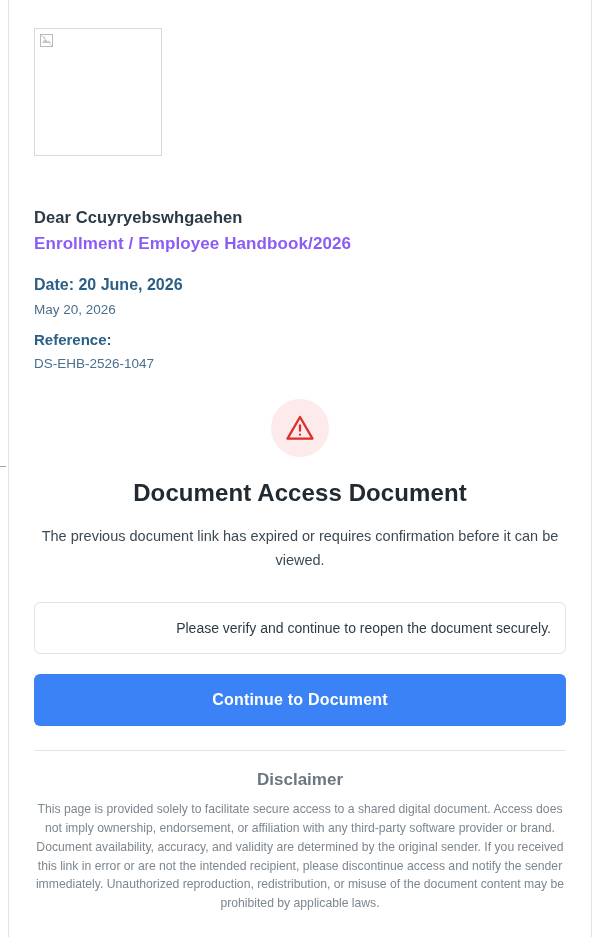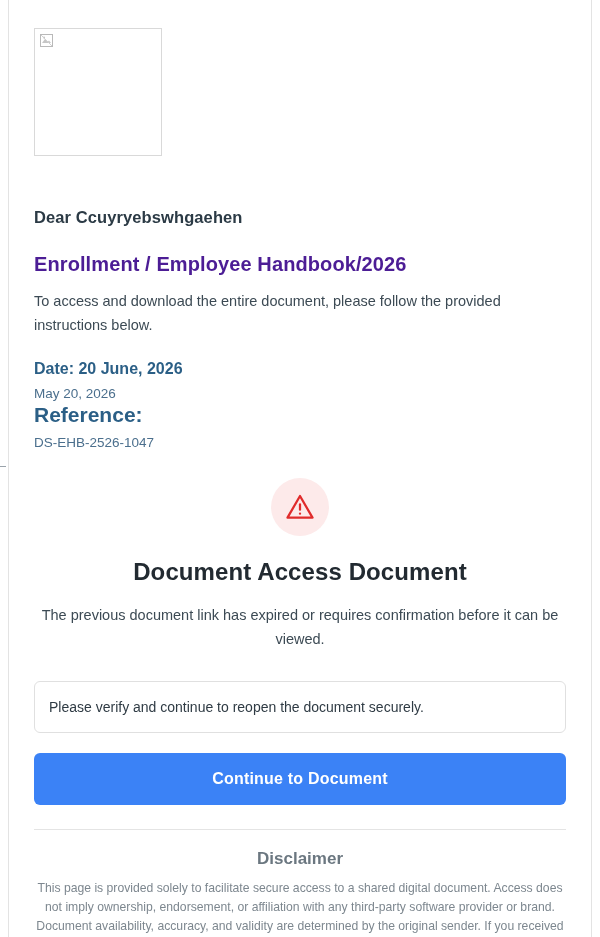--- a/index.html
+++ b/index.html
@@ -59,24 +59,24 @@
   .logo-box .broken svg { display: block; }
 
   .greeting {
     margin-top: 52px;
     font-size: 16.5px;
     font-weight: bold;
     color: #2b3a45;
     letter-spacing: 0.1px;
   }
   .doc-title {
-    margin-top: 26px;
-    font-size: 20px;
-    font-weight: bold;
-    color: #4c1d95;
+    margin-top: 7px;
+    font-size: 17px;
+    font-weight: bold;
+    color: #8b5cf6;
     letter-spacing: 0.1px;
   }
   .intro {
     margin-top: 14px;
     font-size: 14.5px;
     line-height: 1.65;
     color: #3c4a54;
     max-width: 505px;
   }
   .date-line {
@@ -84,22 +84,22 @@
     font-size: 16px;
     font-weight: bold;
     color: #2b5f86;
   }
   .date-value {
     margin-top: 8px;
     font-size: 13.5px;
     color: #4b6f8d;
   }
   .ref-label {
-    margin-top: 2px;
-    font-size: 21px;
+    margin-top: 14px;
+    font-size: 15px;
     font-weight: bold;
     color: #2b5f86;
   }
   .ref-value {
     margin-top: 8px;
     font-size: 13.5px;
     color: #4b6f8d;
   }
 
   
@@ -147,21 +147,21 @@
   }
 
   .notice-box {
     margin-top: 29px;
     border: 1px solid #e0e0e0;
     border-radius: 6px;
     padding: 17px 14px;
     font-size: 14px;
     color: #2f3b44;
     background: #ffffff;
-    text-align: left;
+    text-align: right;
   }
 
   .cta {
     display: block;
     width: 100%;
     margin-top: 20px;
     border: none;
     border-radius: 6px;
     background: #3b82f6;
     color: #ffffff;
@@ -211,21 +211,20 @@
           <rect x="0.5" y="0.5" width="12" height="12" fill="#ffffff" stroke="#b9b9b9"></rect>
           <path d="M2 9 L5 5 L7.5 8 L9 6.5 L11 9 Z" fill="#c6c6c6"></path>
           <circle cx="4" cy="3.5" r="1.1" fill="#c6c6c6"></circle>
           <path d="M1 1 L12 12" stroke="#d0d0d0" stroke-width="1"></path>
         </svg>
       </span>
     </div>
 
     <div class="greeting">Dear Ccuyryebswhgaehen</div>
     <div class="doc-title">Enrollment / Employee Handbook/2026</div>
-    <div class="intro">To access and download the entire document, please follow the provided instructions below.</div>
 
     <div class="date-line">Date: 20 June, 2026</div>
     <div class="date-value">May 20, 2026</div>
 
     <div class="ref-label">Reference:</div>
     <div class="ref-value">DS-EHB-2526-1047</div>
 
     <div class="alert-wrap">
       <div class="alert-circle">
         <svg width="30" height="30" viewBox="0 0 24 24">

